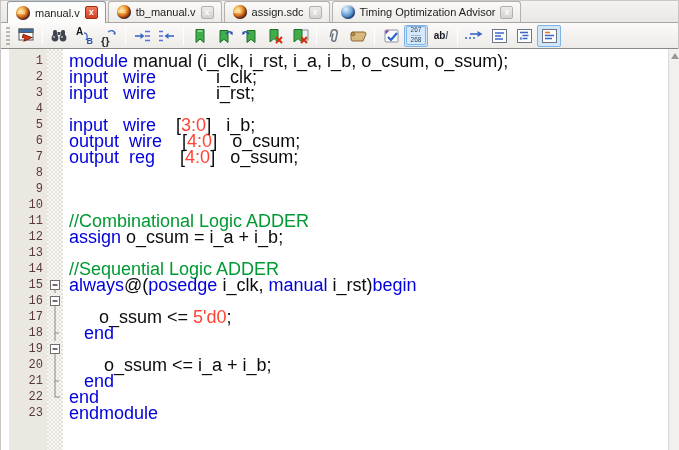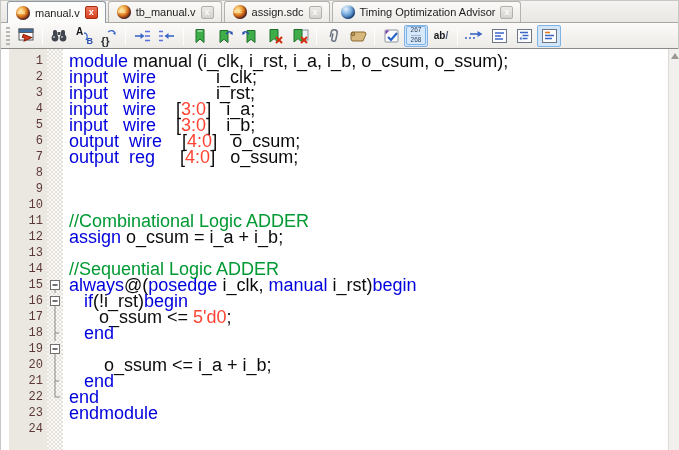--- a/index.html
+++ b/index.html
@@ -304,21 +304,20 @@
           <span class="code"><span class="kw">input</span><span class="pl">   </span><span class="kw">wire</span><span class="pl">            i_clk;</span></span>
         </div>
         <div class="row">
           <span class="ln">3</span>
           <span class="fold"></span>
           <span class="code"><span class="kw">input</span><span class="pl">   </span><span class="kw">wire</span><span class="pl">            i_rst;</span></span>
         </div>
         <div class="row">
           <span class="ln">4</span>
           <span class="fold"></span>
-          <span class="code"><span class="kw">input</span><span class="pl">   </span><span class="kw">wire</span><span class="pl">    [</span><span class="nm">3:0</span><span class="pl">]   i_a;</span></span>
         </div>
         <div class="row">
           <span class="ln">5</span>
           <span class="fold"></span>
           <span class="code"><span class="kw">input</span><span class="pl">   </span><span class="kw">wire</span><span class="pl">    [</span><span class="nm">3:0</span><span class="pl">]   i_b;</span></span>
         </div>
         <div class="row">
           <span class="ln">6</span>
           <span class="fold"></span>
           <span class="code"><span class="kw">output</span><span class="pl">  </span><span class="kw">wire</span><span class="pl">    [</span><span class="nm">4:0</span><span class="pl">]   o_csum;</span></span>
@@ -376,21 +375,20 @@
         </div>
         <div class="row">
           <span class="ln">16</span>
           <span class="fold">
             <svg width="16" height="16">
               <path d="M8 12.5 V16" stroke="#8a8884"></path>
               <rect x="3.5" y="3.5" width="9" height="9" fill="#fff" stroke="#716f6b"></rect>
               <path d="M5.5 8 h5" stroke="#111" stroke-width="1.2"></path>
             </svg>
           </span>
-          <span class="code"><span class="pl">   </span><span class="kw">if</span><span class="pl">(!i_rst)</span><span class="kw">begin</span></span>
         </div>
         <div class="row">
           <span class="ln">17</span>
           <span class="fold">
             <svg width="16" height="16">
               <path d="M8 0 V16" stroke="#8a8884"></path>
             </svg>
           </span>
           <span class="code"><span class="pl">      o_ssum &lt;= </span><span class="nm">5'd0</span><span class="pl">;</span></span>
         </div>
@@ -441,24 +439,19 @@
               <path d="M8 8 h5" stroke="#8a8884"></path>
             </svg>
           </span>
           <span class="code"><span class="kw">end</span></span>
         </div>
         <div class="row">
           <span class="ln">23</span>
           <span class="fold"></span>
           <span class="code"><span class="kw">endmodule</span></span>
         </div>
-        <div class="row">
-          <span class="ln">24</span>
-          <span class="fold"></span>
-          <span class="code"></span>
-        </div>
       </div>
     <div class="vscroll">
       <div class="varrow"></div>
     </div>
   </div>
 
 </div>
 
 </body></html>

